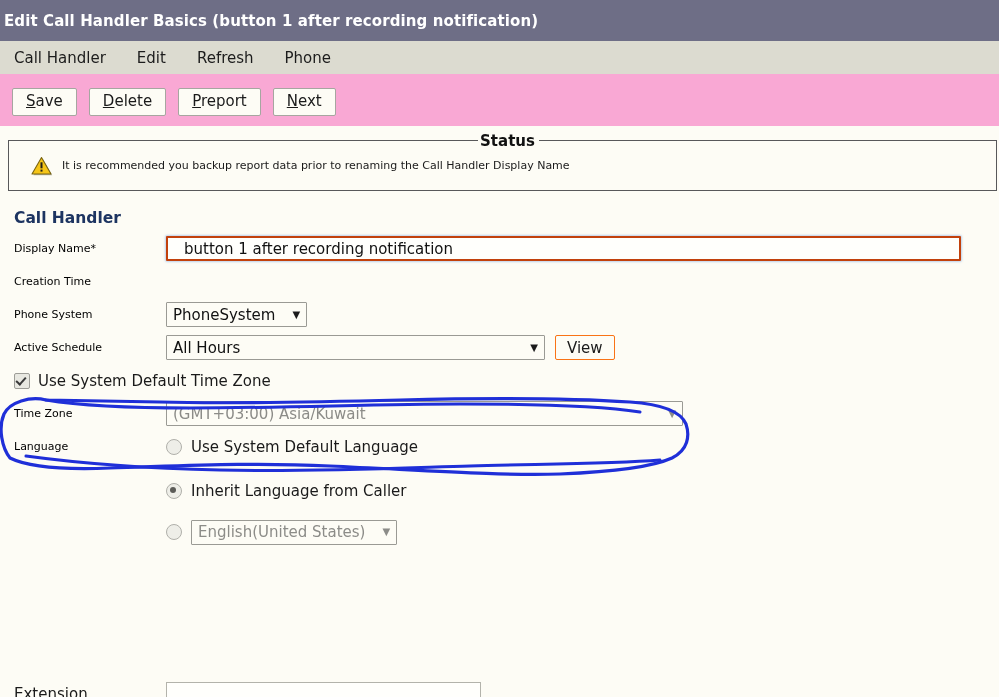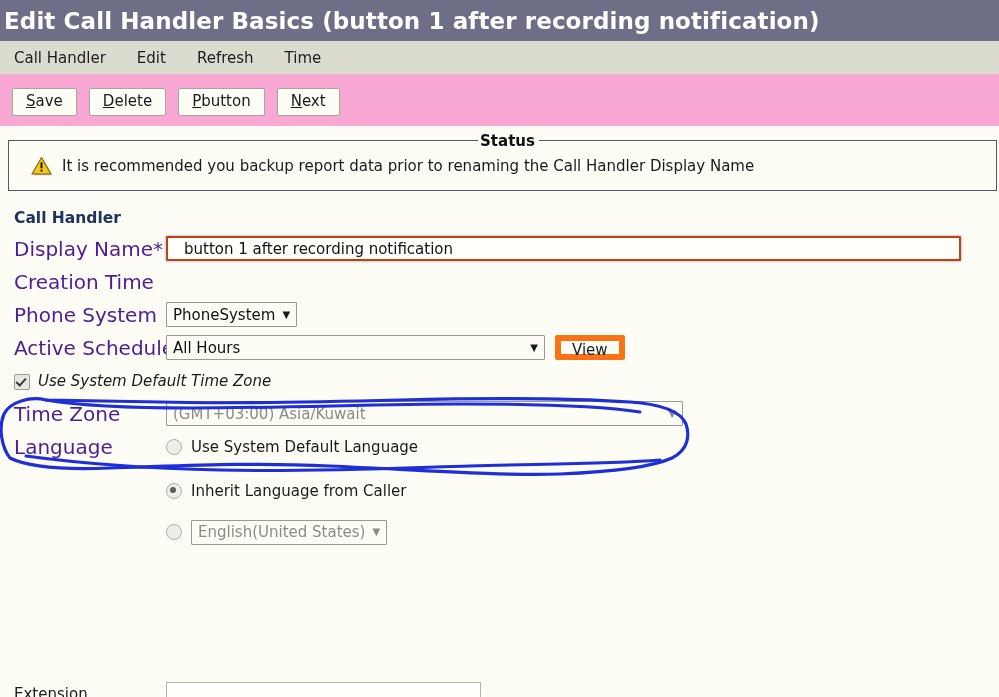--- a/index.html
+++ b/index.html
@@ -21,21 +21,21 @@
   .titlebar {
     height: 41px;
     background: #6e6e86;
     display: flex;
     align-items: center;
     padding: 0 0 0 4px;
     box-sizing: border-box;
   }
   .titlebar-text {
     color: #ffffff;
-    font-size: 23px;
+    font-size: 15px;
     font-weight: bold;
     letter-spacing: 0.1px;
     white-space: nowrap;
   }
 
   
   .menubar {
     height: 33px;
     background: #dcdbd0;
     display: flex;
@@ -91,21 +91,21 @@
     padding: 0 4px 0 2px;
     margin-left: 6px;
   }
   .status-row {
     display: flex;
     align-items: center;
     padding: 6px 0 0 22px;
   }
   .warn-icon { width: 22px; height: 20px; margin-right: 9px; flex: none; }
   .status-text {
-    font-size: 15px;
+    font-size: 11px;
     color: #1a1a1a;
     white-space: nowrap;
   }
 
   
   .form {
     padding: 18px 0 0 14px;
   }
   .section-heading {
     font-size: 15.5px;
@@ -115,22 +115,22 @@
   }
   .frow {
     display: flex;
     align-items: center;
     margin-bottom: 7px;
     min-height: 26px;
   }
   .flabel {
     width: 152px;
     flex: none;
-    font-size: 20px;
-    color: #4c1d95;
+    font-size: 11px;
+    color: #000000;
     white-space: nowrap;
   }
   .indent { margin-left: 152px; }
 
   .text-input {
     height: 25px;
     box-sizing: border-box;
     border: 2px solid #c2410c;
     background: #fffffc;
     font-family: inherit;
@@ -158,33 +158,33 @@
     height: 25px;
     box-sizing: border-box;
     border: 1px solid #9a9a94;
     background: #fdfcf5;
     font-size: 15px;
     color: #111111;
     padding: 0 6px;
     display: inline-flex;
     align-items: center;
     justify-content: space-between;
-    gap: 7px;
+    gap: 17px;
     border-radius: 1px;
     cursor: pointer;
     white-space: nowrap;
   }
   .select.disabled { color: #8c8c88; background: #fdfcf5; cursor: default; }
   .caret { font-size: 10px; line-height: 1; color: #1a1a1a; }
   .select.disabled .caret { color: #8c8c88; }
 
   .view-btn {
     height: 25px;
     box-sizing: border-box;
-    border: 6px solid #f97316;
+    border: 1px solid #f97316;
     background: #fdfcf5;
     font-size: 15px;
     font-family: inherit;
     color: #1a1a1a;
     padding: 0 11px;
     border-radius: 2px;
     cursor: pointer;
   }
 
   
@@ -255,27 +255,27 @@
 <body>
 
 <div class="titlebar">
   <span class="titlebar-text">Edit Call Handler Basics  (button 1 after recording notification)</span>
 </div>
 
 <div class="menubar">
   <span class="menu-item">Call Handler</span>
   <span class="menu-item">Edit</span>
   <span class="menu-item">Refresh</span>
-  <span class="menu-item">Time</span>
+  <span class="menu-item">Phone</span>
 </div>
 
 <div class="toolbar">
   <button class="tb-button"><u>S</u><span>ave</span></button>
   <button class="tb-button"><u>D</u><span>elete</span></button>
-  <button class="tb-button"><u>P</u><span>button</span></button>
+  <button class="tb-button"><u>P</u><span>report</span></button>
   <button class="tb-button"><u>N</u><span>ext</span></button>
 </div>
 
 <div class="status-wrap">
   <fieldset class="status">
     <legend>Status</legend>
     <div class="status-row">
       <svg class="warn-icon" viewBox="0 0 22 20">
         <polygon points="11.8,2.8 21.2,19.2 2.4,19.2" fill="#b6b6a8"></polygon>
         <polygon points="10.5,1.5 20,18 1,18" fill="#f5c518" stroke="#7a6410" stroke-width="1.1" stroke-linejoin="round"></polygon>
@@ -311,21 +311,21 @@
   <div class="frow">
     <span class="flabel">Active Schedule</span>
     <div class="select" style="width:379px;">
       <span>All Hours</span>
       <span class="caret">▼</span>
     </div>
     <button class="view-btn" style="margin-left:10px;">View</button>
   </div>
 
   <div class="frow">
-    <div style="display:flex;align-items:flex-end;font-style:italic;">
+    <div style="display:flex;align-items:center;">
       <span class="cb checked"></span>
       <span class="opt-label">Use System Default Time Zone</span>
     </div>
   </div>
 
   <div class="frow">
     <span class="flabel">Time Zone</span>
     <div class="select disabled" style="width:517px;">
       <span>(GMT+03:00) Asia/Kuwait</span>
       <span class="caret">▼</span>

